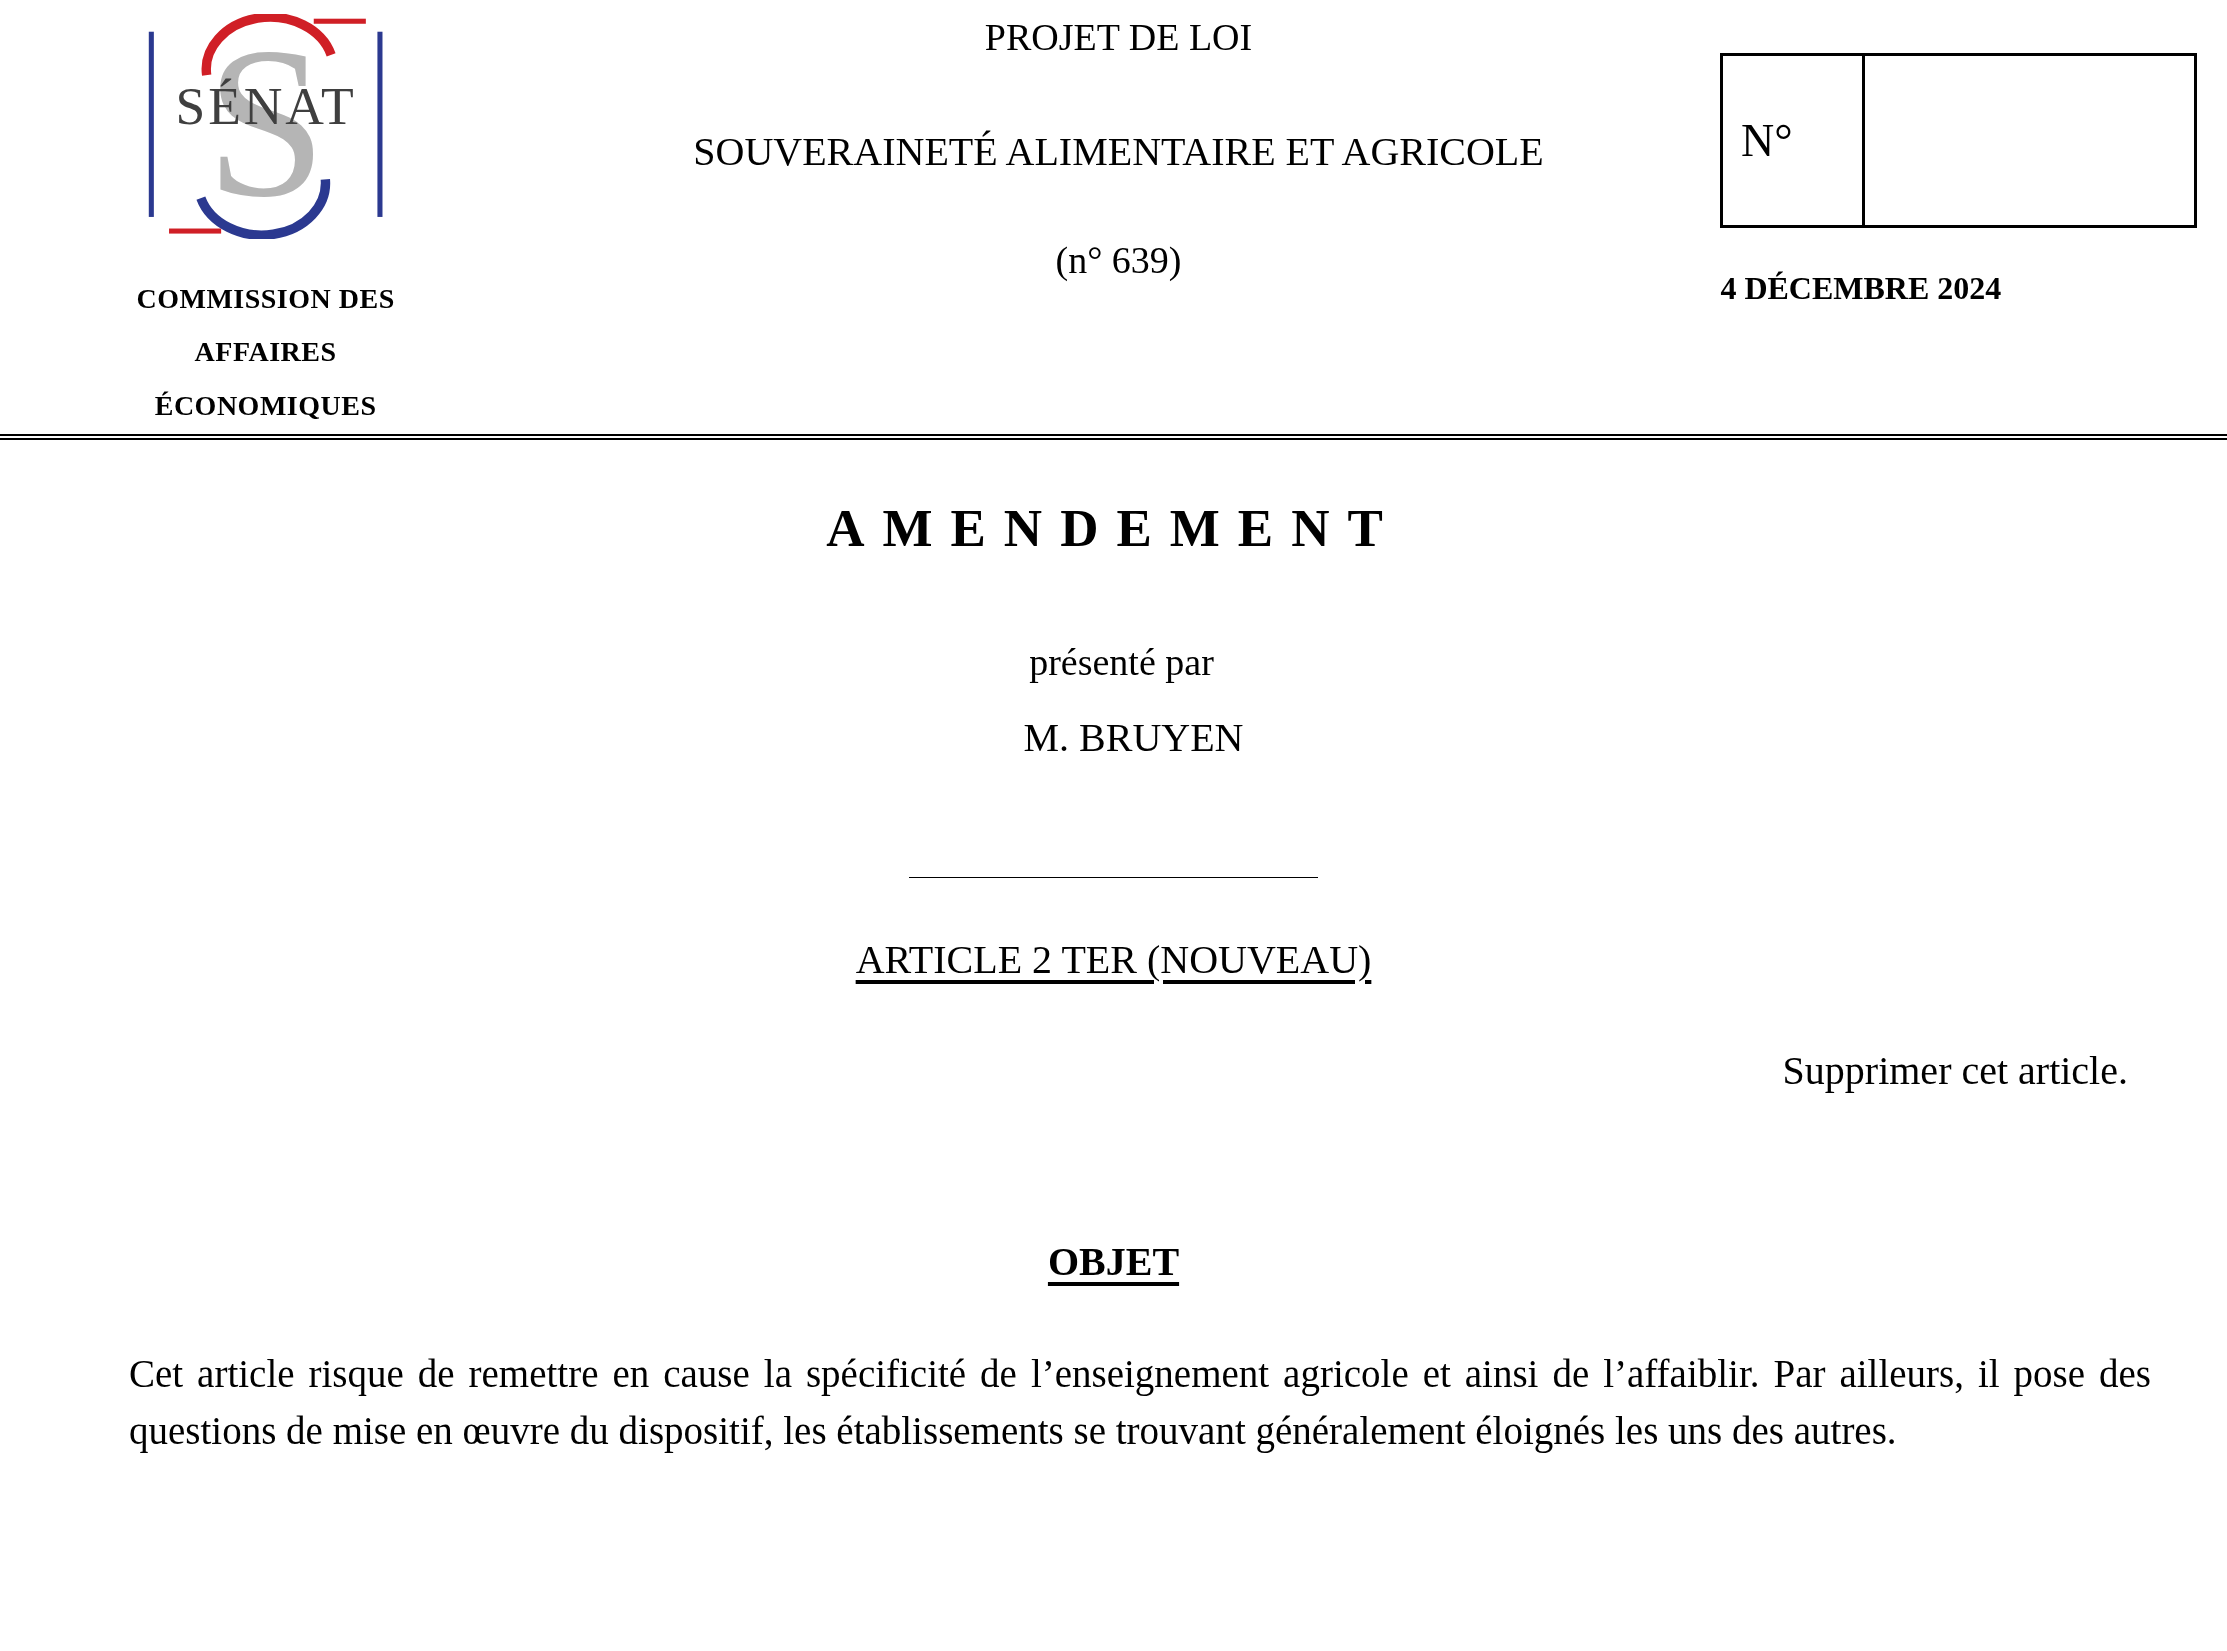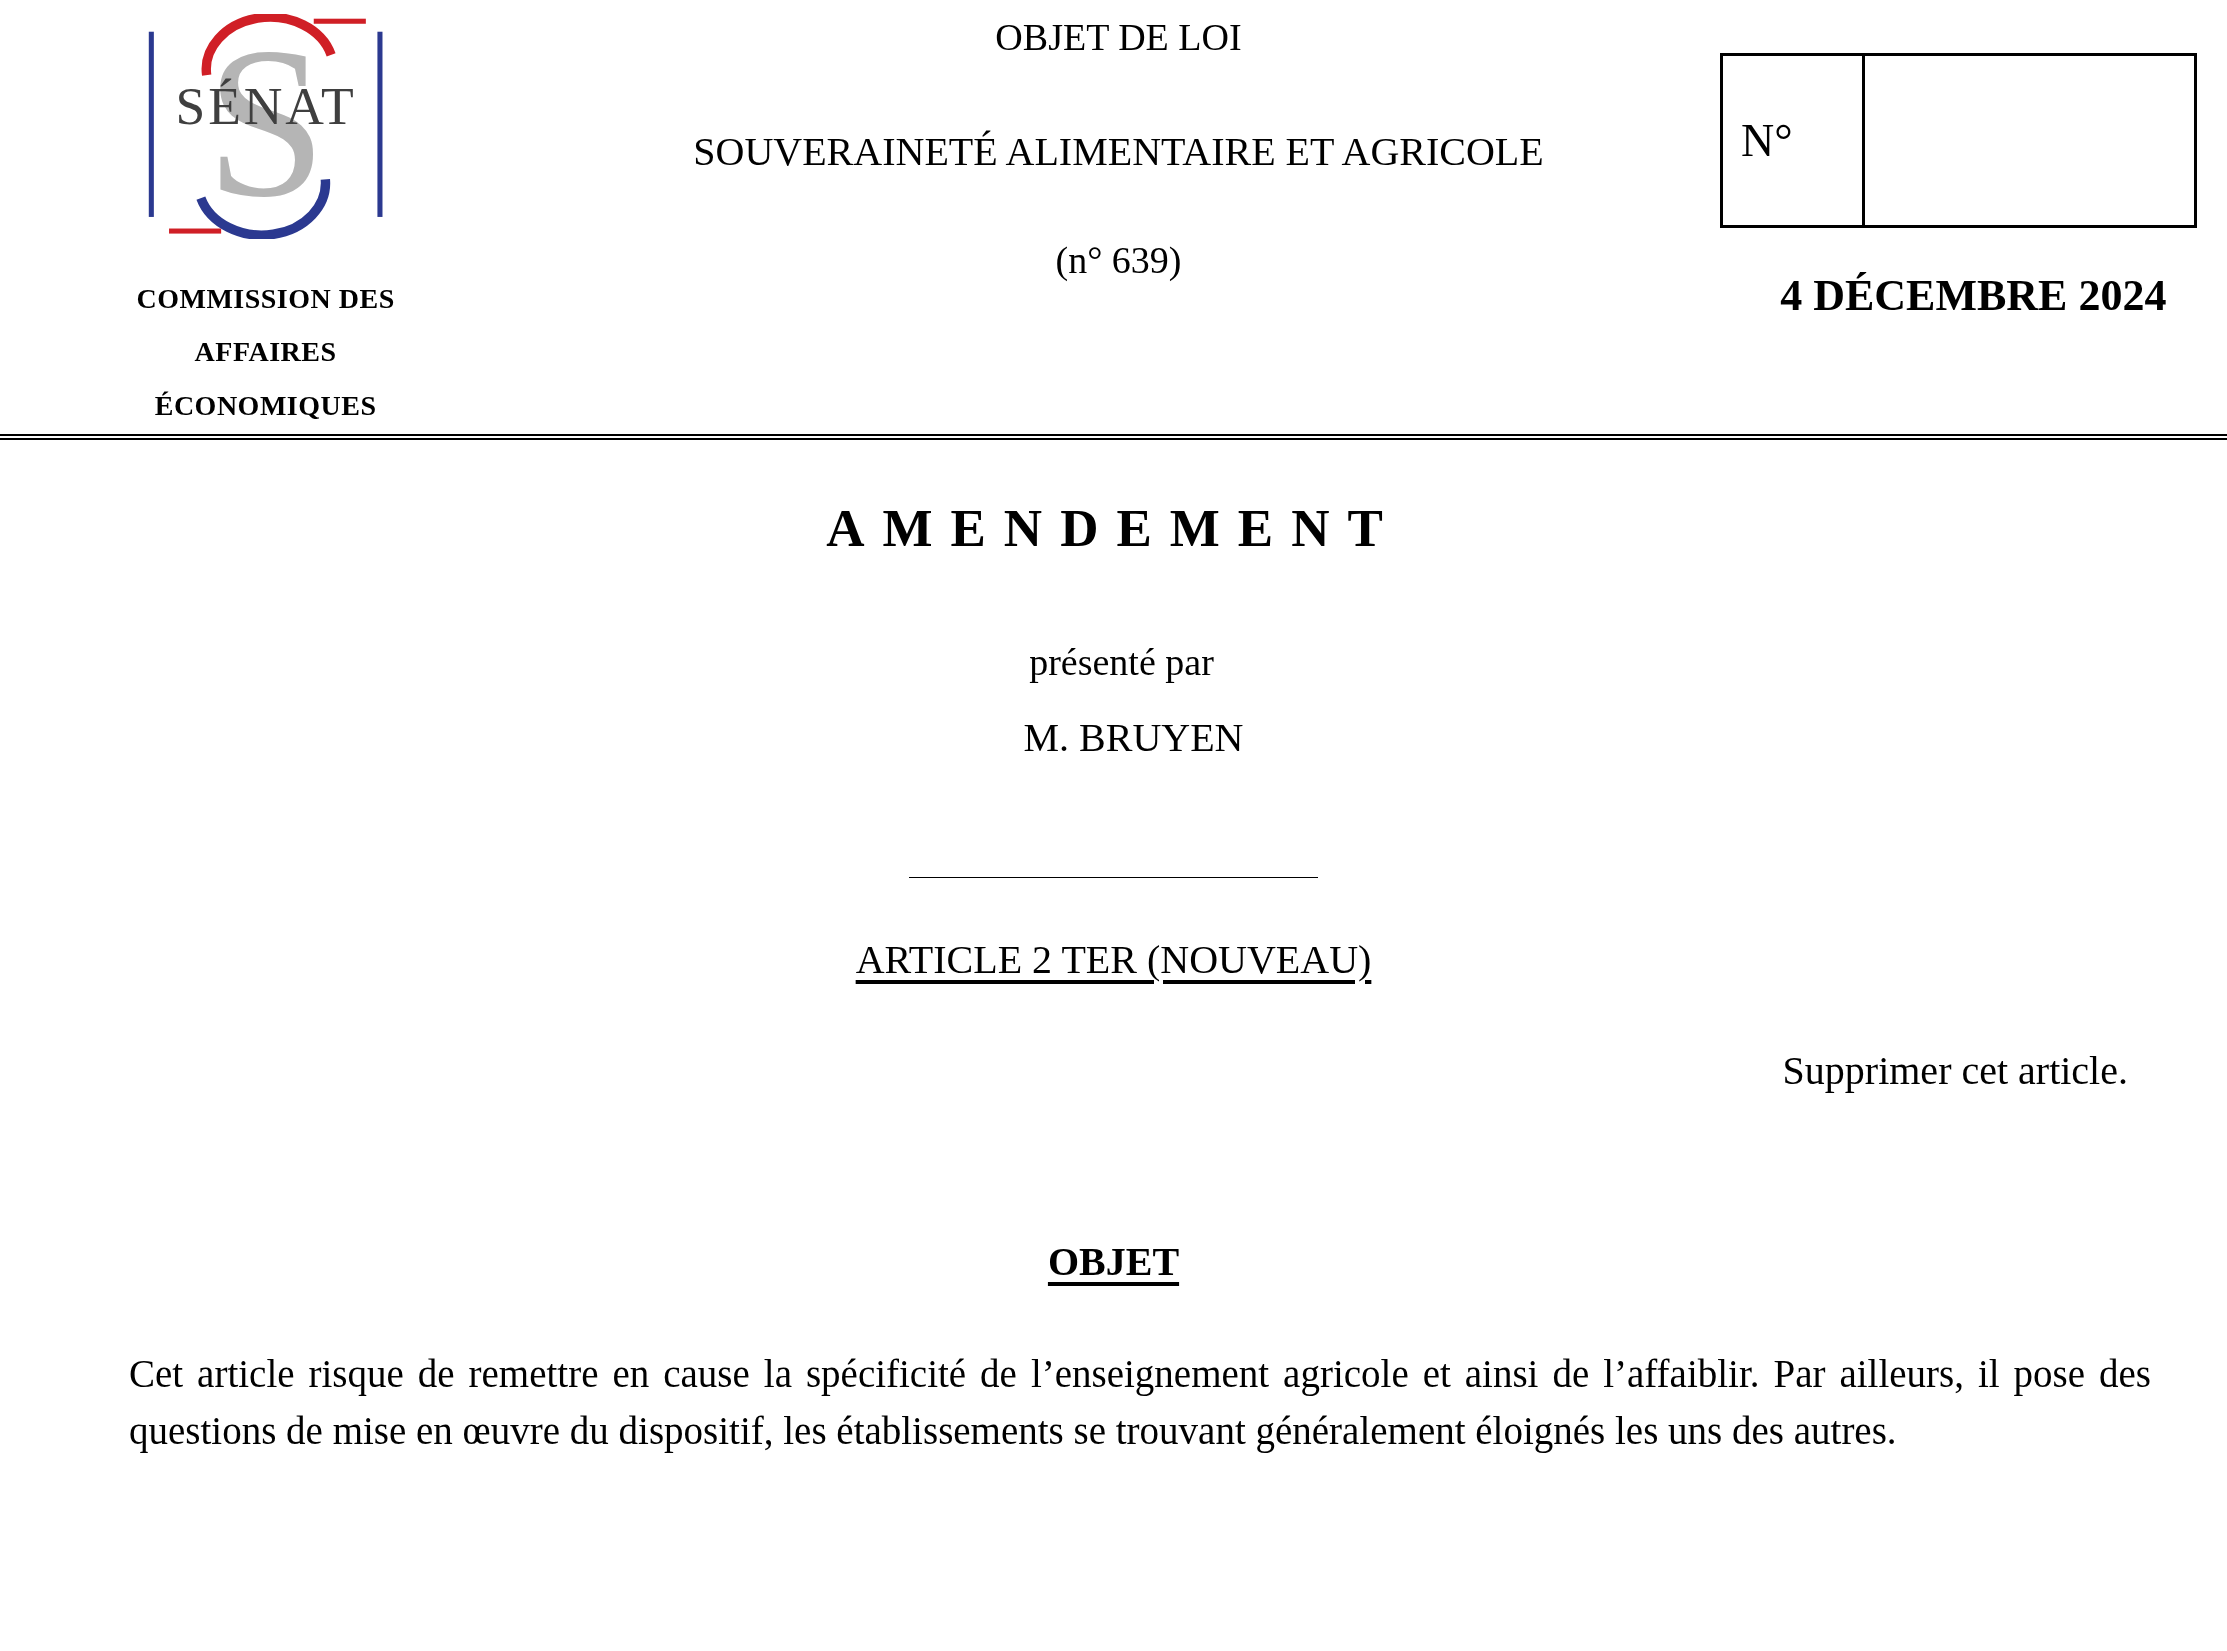--- a/index.html
+++ b/index.html
@@ -68,24 +68,24 @@
   }
   .numero-cell-value {
     flex: 1;
     display: flex;
     align-items: center;
     justify-content: center;
     font-size: 48px;
   }
   .date-line {
     margin-top: 42px;
-    text-align: right;
+    text-align: left;
     padding-right: 46px;
     font-weight: bold;
-    font-size: 44px;
+    font-size: 32px;
   }
 
   
   .double-rule {
     width: 100%;
     height: 6.3px;
     border-top: 2.9px solid #000;
     border-bottom: 2.4px solid #000;
   }
 
@@ -170,21 +170,21 @@
         </svg>
       </div>
       <div class="commission">
         <div>COMMISSION DES</div>
         <div>AFFAIRES</div>
         <div>ÉCONOMIQUES</div>
       </div>
     </div>
 
     <div class="header-center">
-      <div class="doc-type">OBJET DE LOI</div>
+      <div class="doc-type">PROJET DE LOI</div>
       <div class="doc-title">SOUVERAINETÉ ALIMENTAIRE ET AGRICOLE</div>
       <div class="doc-number">(n° 639)</div>
     </div>
 
     <div class="header-right">
       <div class="numero-box">
         <div class="numero-cell-label">N°</div>
       </div>
       <div class="date-line">4 DÉCEMBRE 2024</div>
     </div>

